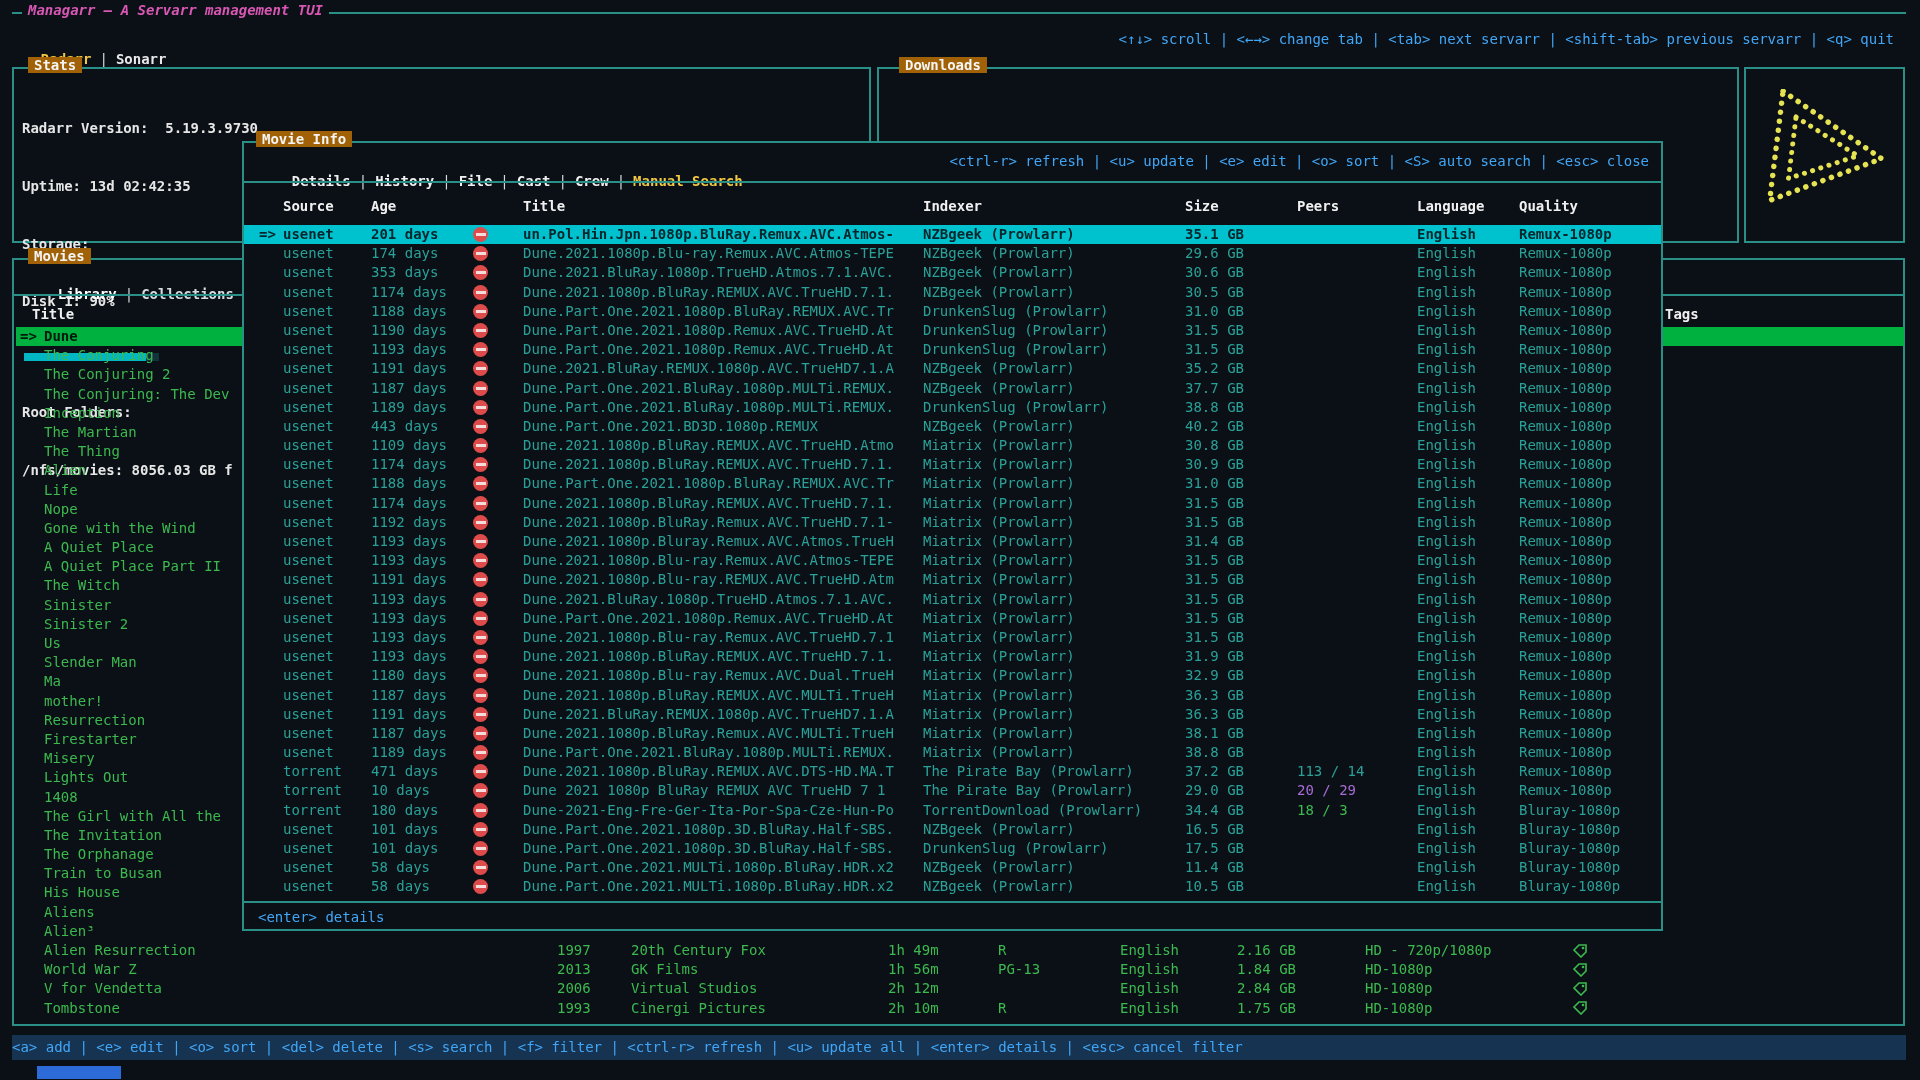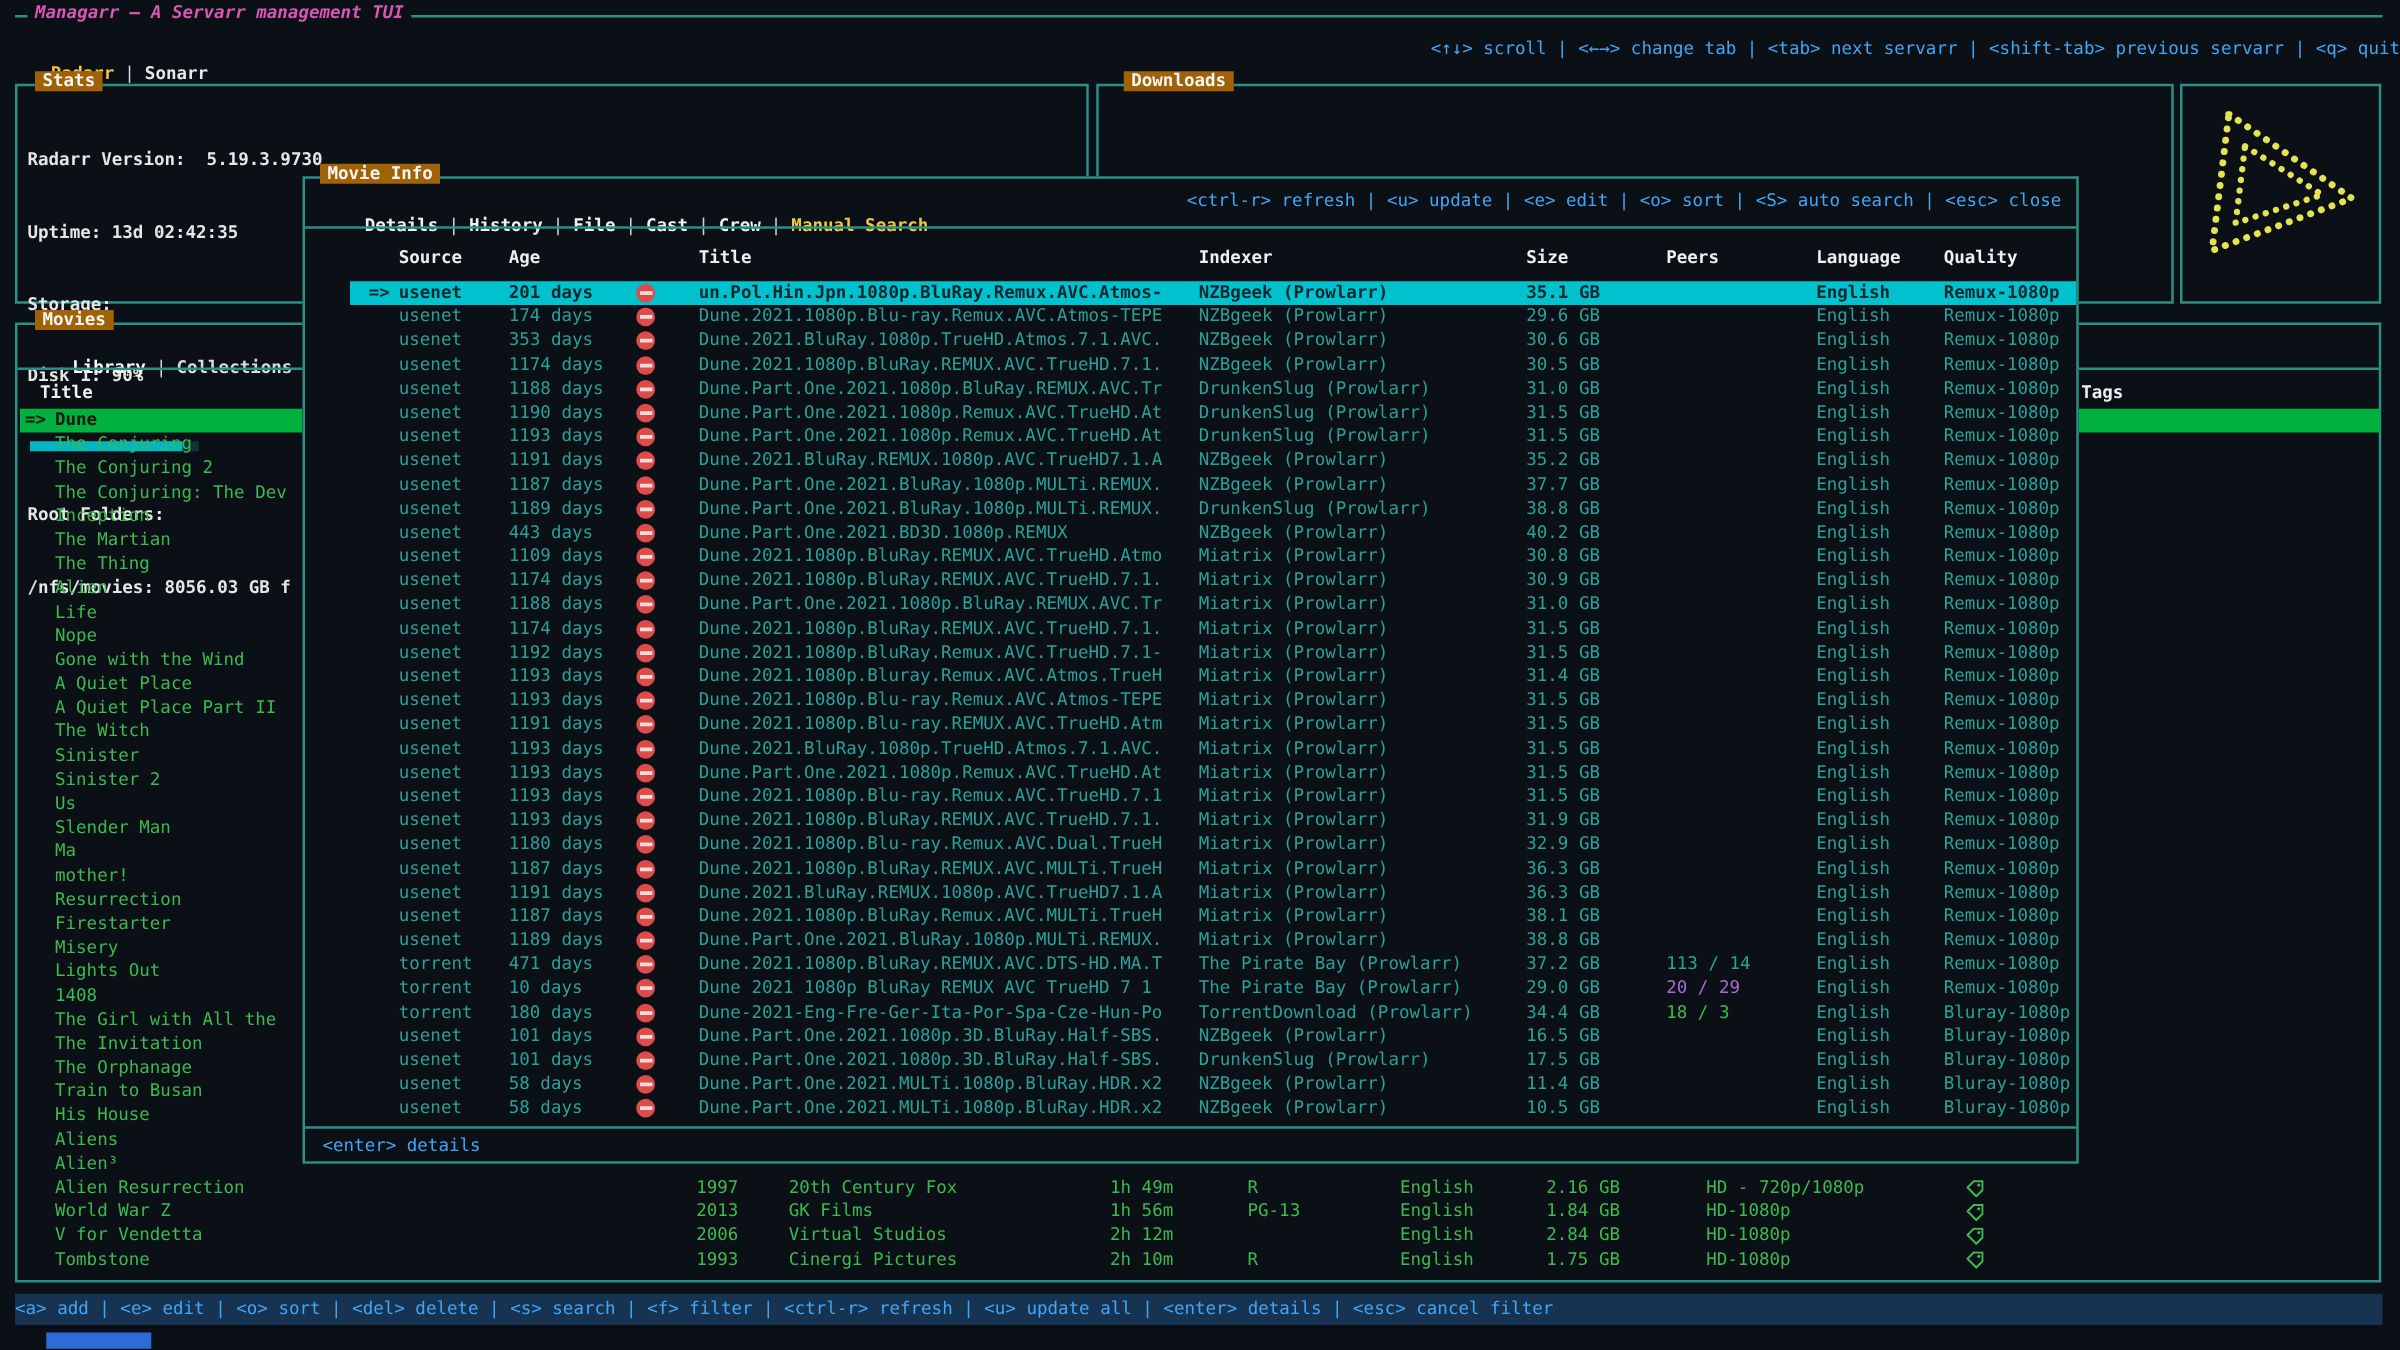--- a/index.html
+++ b/index.html
@@ -24,21 +24,21 @@
   .panel-title { position:absolute; top:-12px; left:14px; background:#a16207; padding:0 6px; font-weight:bold; color:#f5f5f5; white-space:pre; }
   .hline { border-top:2px solid var(--border); height:0; }
 
   
   .top-line { left:12px; top:12px; width:1894px; height:2px; background:var(--border); }
   .app-title { left:22px; top:2px; background:#0b1016; padding:0 6px; color:var(--title-magenta); font-style:italic; font-weight:bold; }
   .top-tabs { left:24px; top:29px; height:20px; line-height:20px; }
   .top-tabs .tab-active { color:var(--accent-yellow); font-weight:bold; }
   .top-tabs .tab-inactive { color:#e8e8e8; font-weight:bold; }
   .sep { color:#cfd8dc; margin:0 8px; }
-  .top-keybinds { right:0; top:29px; height:20px; line-height:20px; text-align:center; }
+  .top-keybinds { right:26px; top:29px; height:20px; line-height:20px; text-align:center; }
 
   
   .stats-body { position:absolute; left:8px; top:12px; right:8px; line-height:19.2px; font-weight:bold; white-space:pre; }
   .gauge { width:135px; height:8px; background:#11333c; margin:3px 0 4px 2px; }
   .gauge-fill { height:100%; width:90%; background:var(--gauge-cyan); }
 
   
   .logo-svg { position:absolute; left:16px; top:20px; }
 
   
@@ -61,21 +61,21 @@
   
   .bottom-bar { left:12px; top:1035px; width:1894px; height:25px; line-height:25px; background:#173352; padding-left:0; }
   .cursor-artifact { left:37px; top:1066px; width:84px; height:13px; background:#2d6bd8; }
 
   
   .modal { background:#0b1016; z-index:10; }
   .modal-tabs { left:14px; top:8px; height:20px; line-height:20px; }
   .mtab { font-weight:bold; color:#f0f0f0; }
   .mtab.active { color:var(--accent-yellow); }
   .modal-keybinds { right:12px; top:8px; height:20px; line-height:20px; }
-  .result-head, .result-row { display:flex; height:19.2px; line-height:19.2px; padding-left:15px; white-space:pre;margin-left:36px; }
+  .result-head, .result-row { display:flex; height:19.2px; line-height:19.2px; padding-left:15px; white-space:pre; }
   .result-head { position:absolute; left:0; top:54px; width:1417px; font-weight:bold; color:#f0f0f0; }
   .results { position:absolute; left:0; top:82px; width:1417px; }
   .result-row { color:var(--row-teal); }
   .result-row.selected { background:var(--selected-cyan-bg); color:#06262b; font-weight:bold; }
   .result-row.selected [data-style-item] { color:#06262b !important; }
   .c-marker{width:24px;flex:none}.c-source{width:88px;flex:none}.c-age{width:102px;flex:none}
   .c-icon{width:50px;flex:none}.c-title{width:400px;flex:none;overflow:hidden}
   .c-indexer{width:262px;flex:none}.c-size{width:112px;flex:none}.c-peers{width:120px;flex:none}
   .c-language{width:102px;flex:none}.c-quality{flex:1;overflow:hidden}
   .prohibit { display:inline-block; width:15px; height:15px; border-radius:50%; background:var(--danger-red); position:relative; top:2px; }

